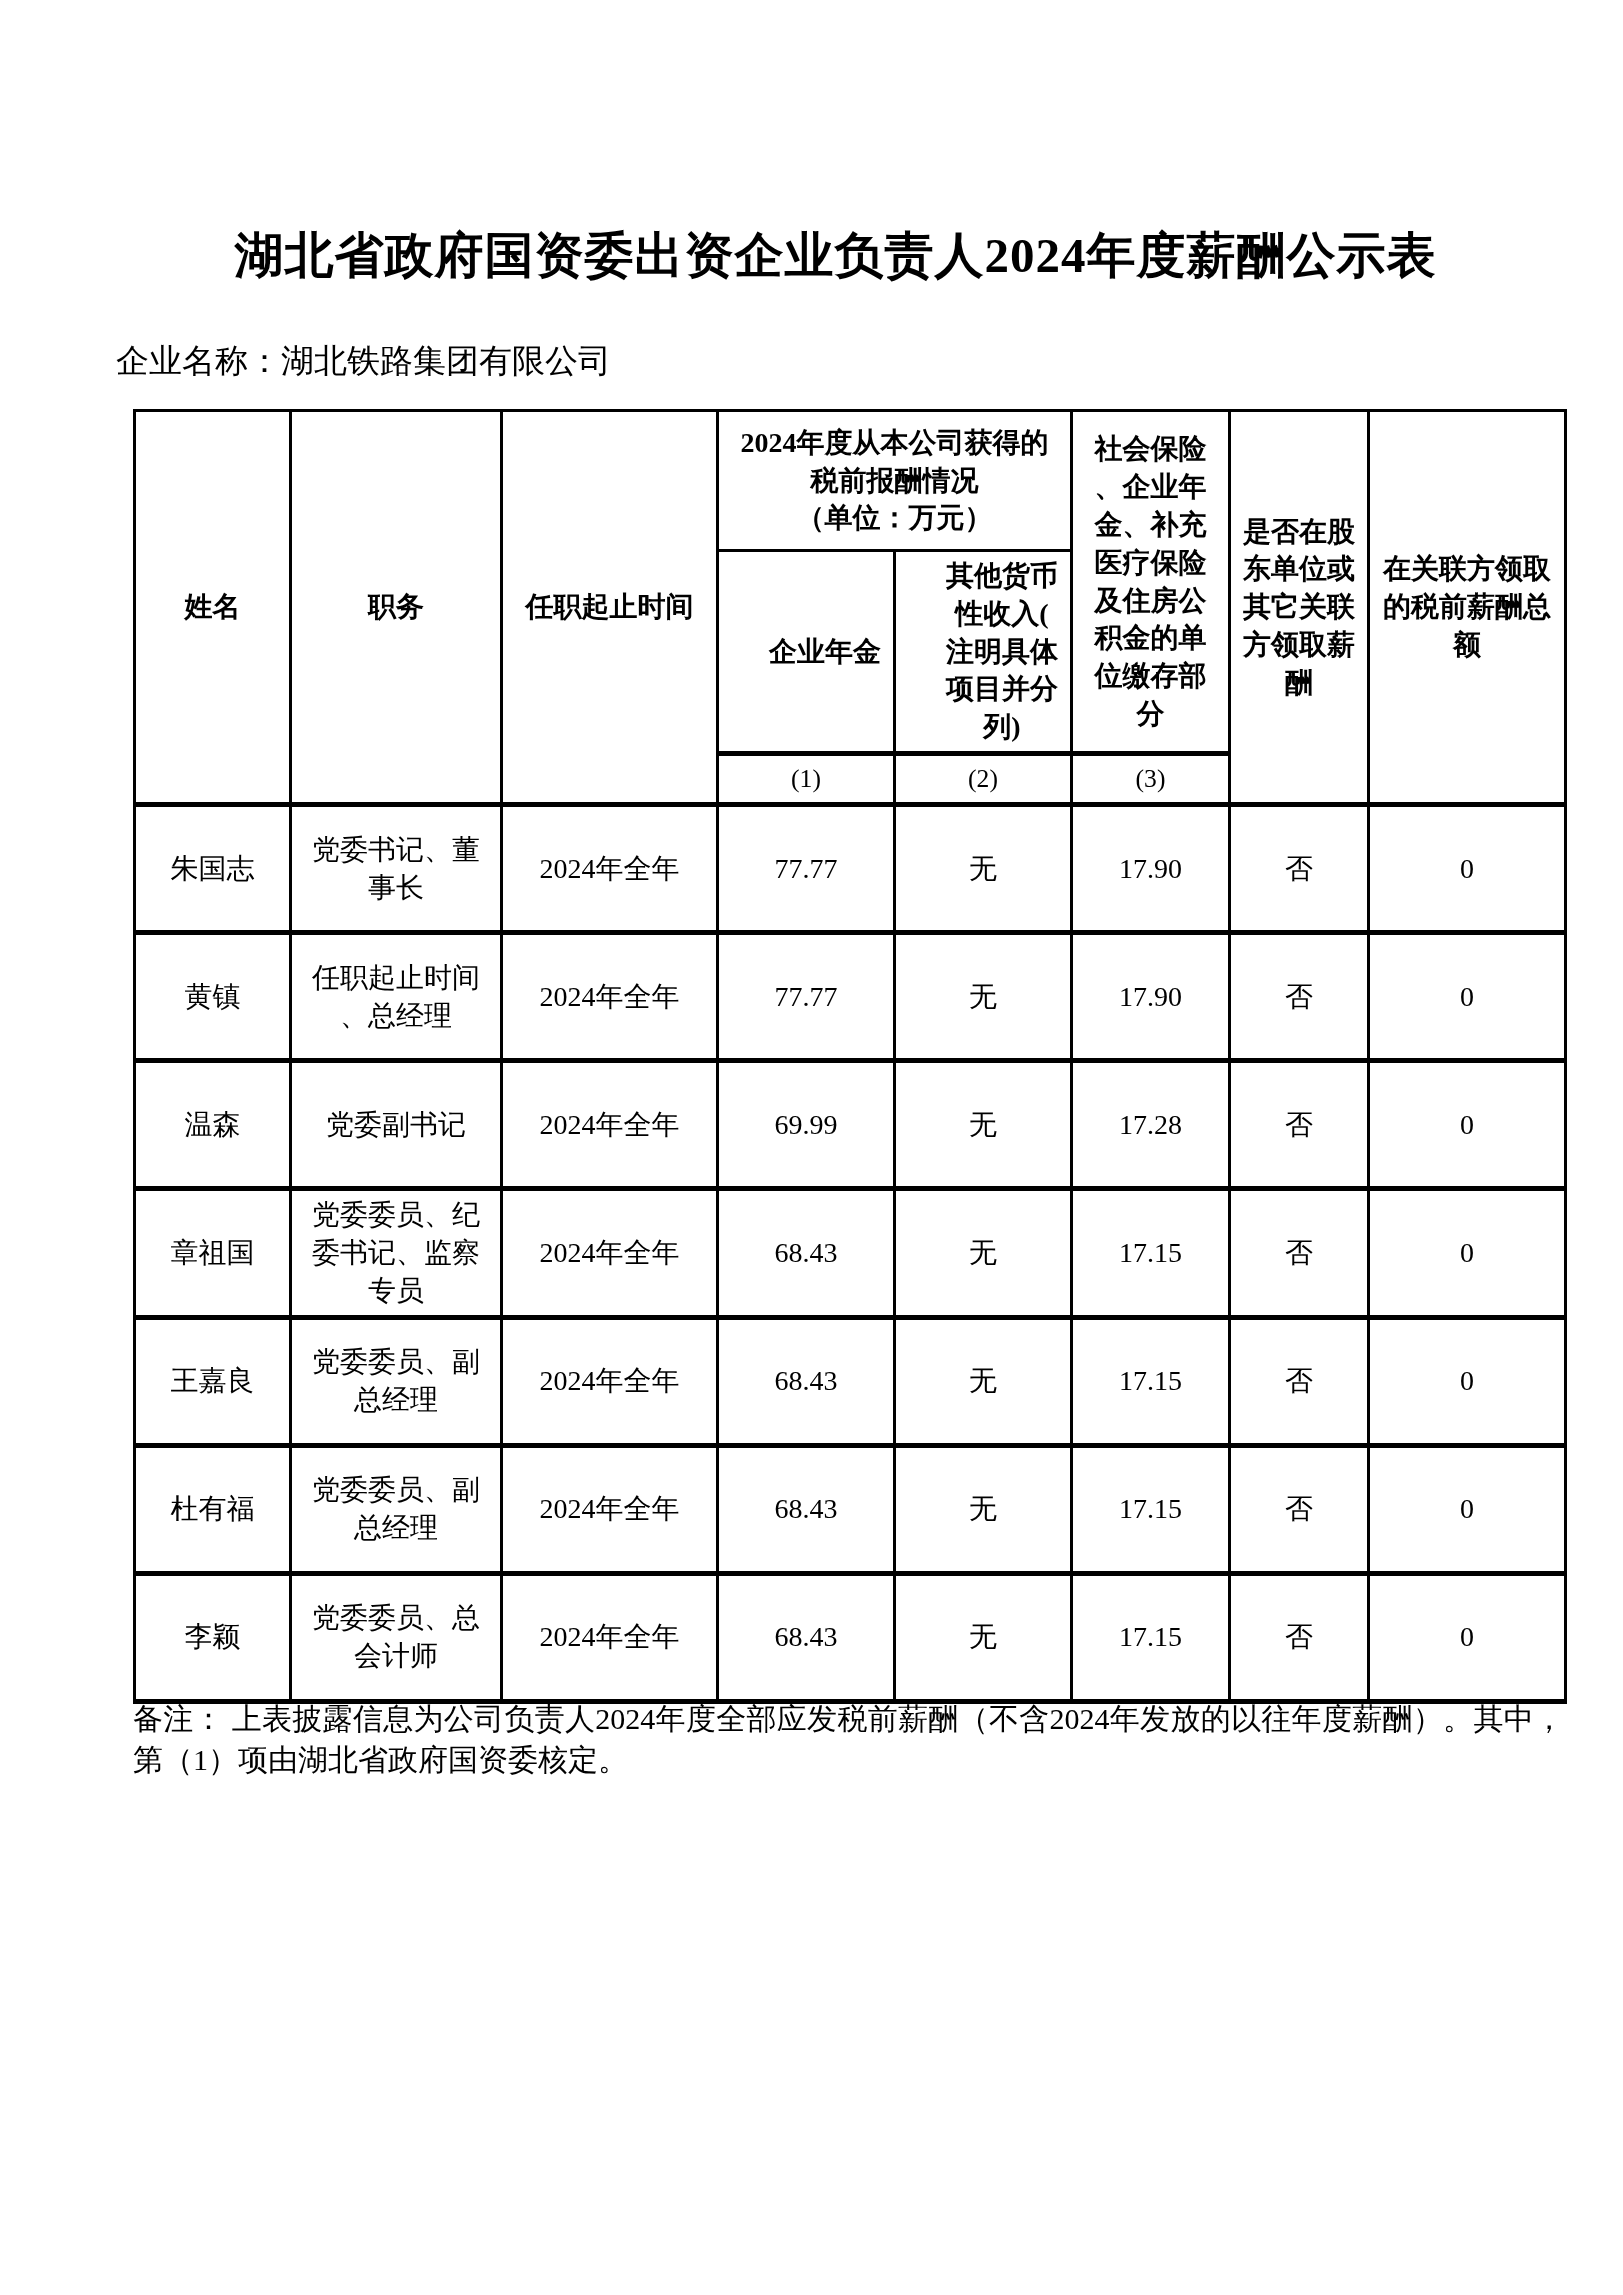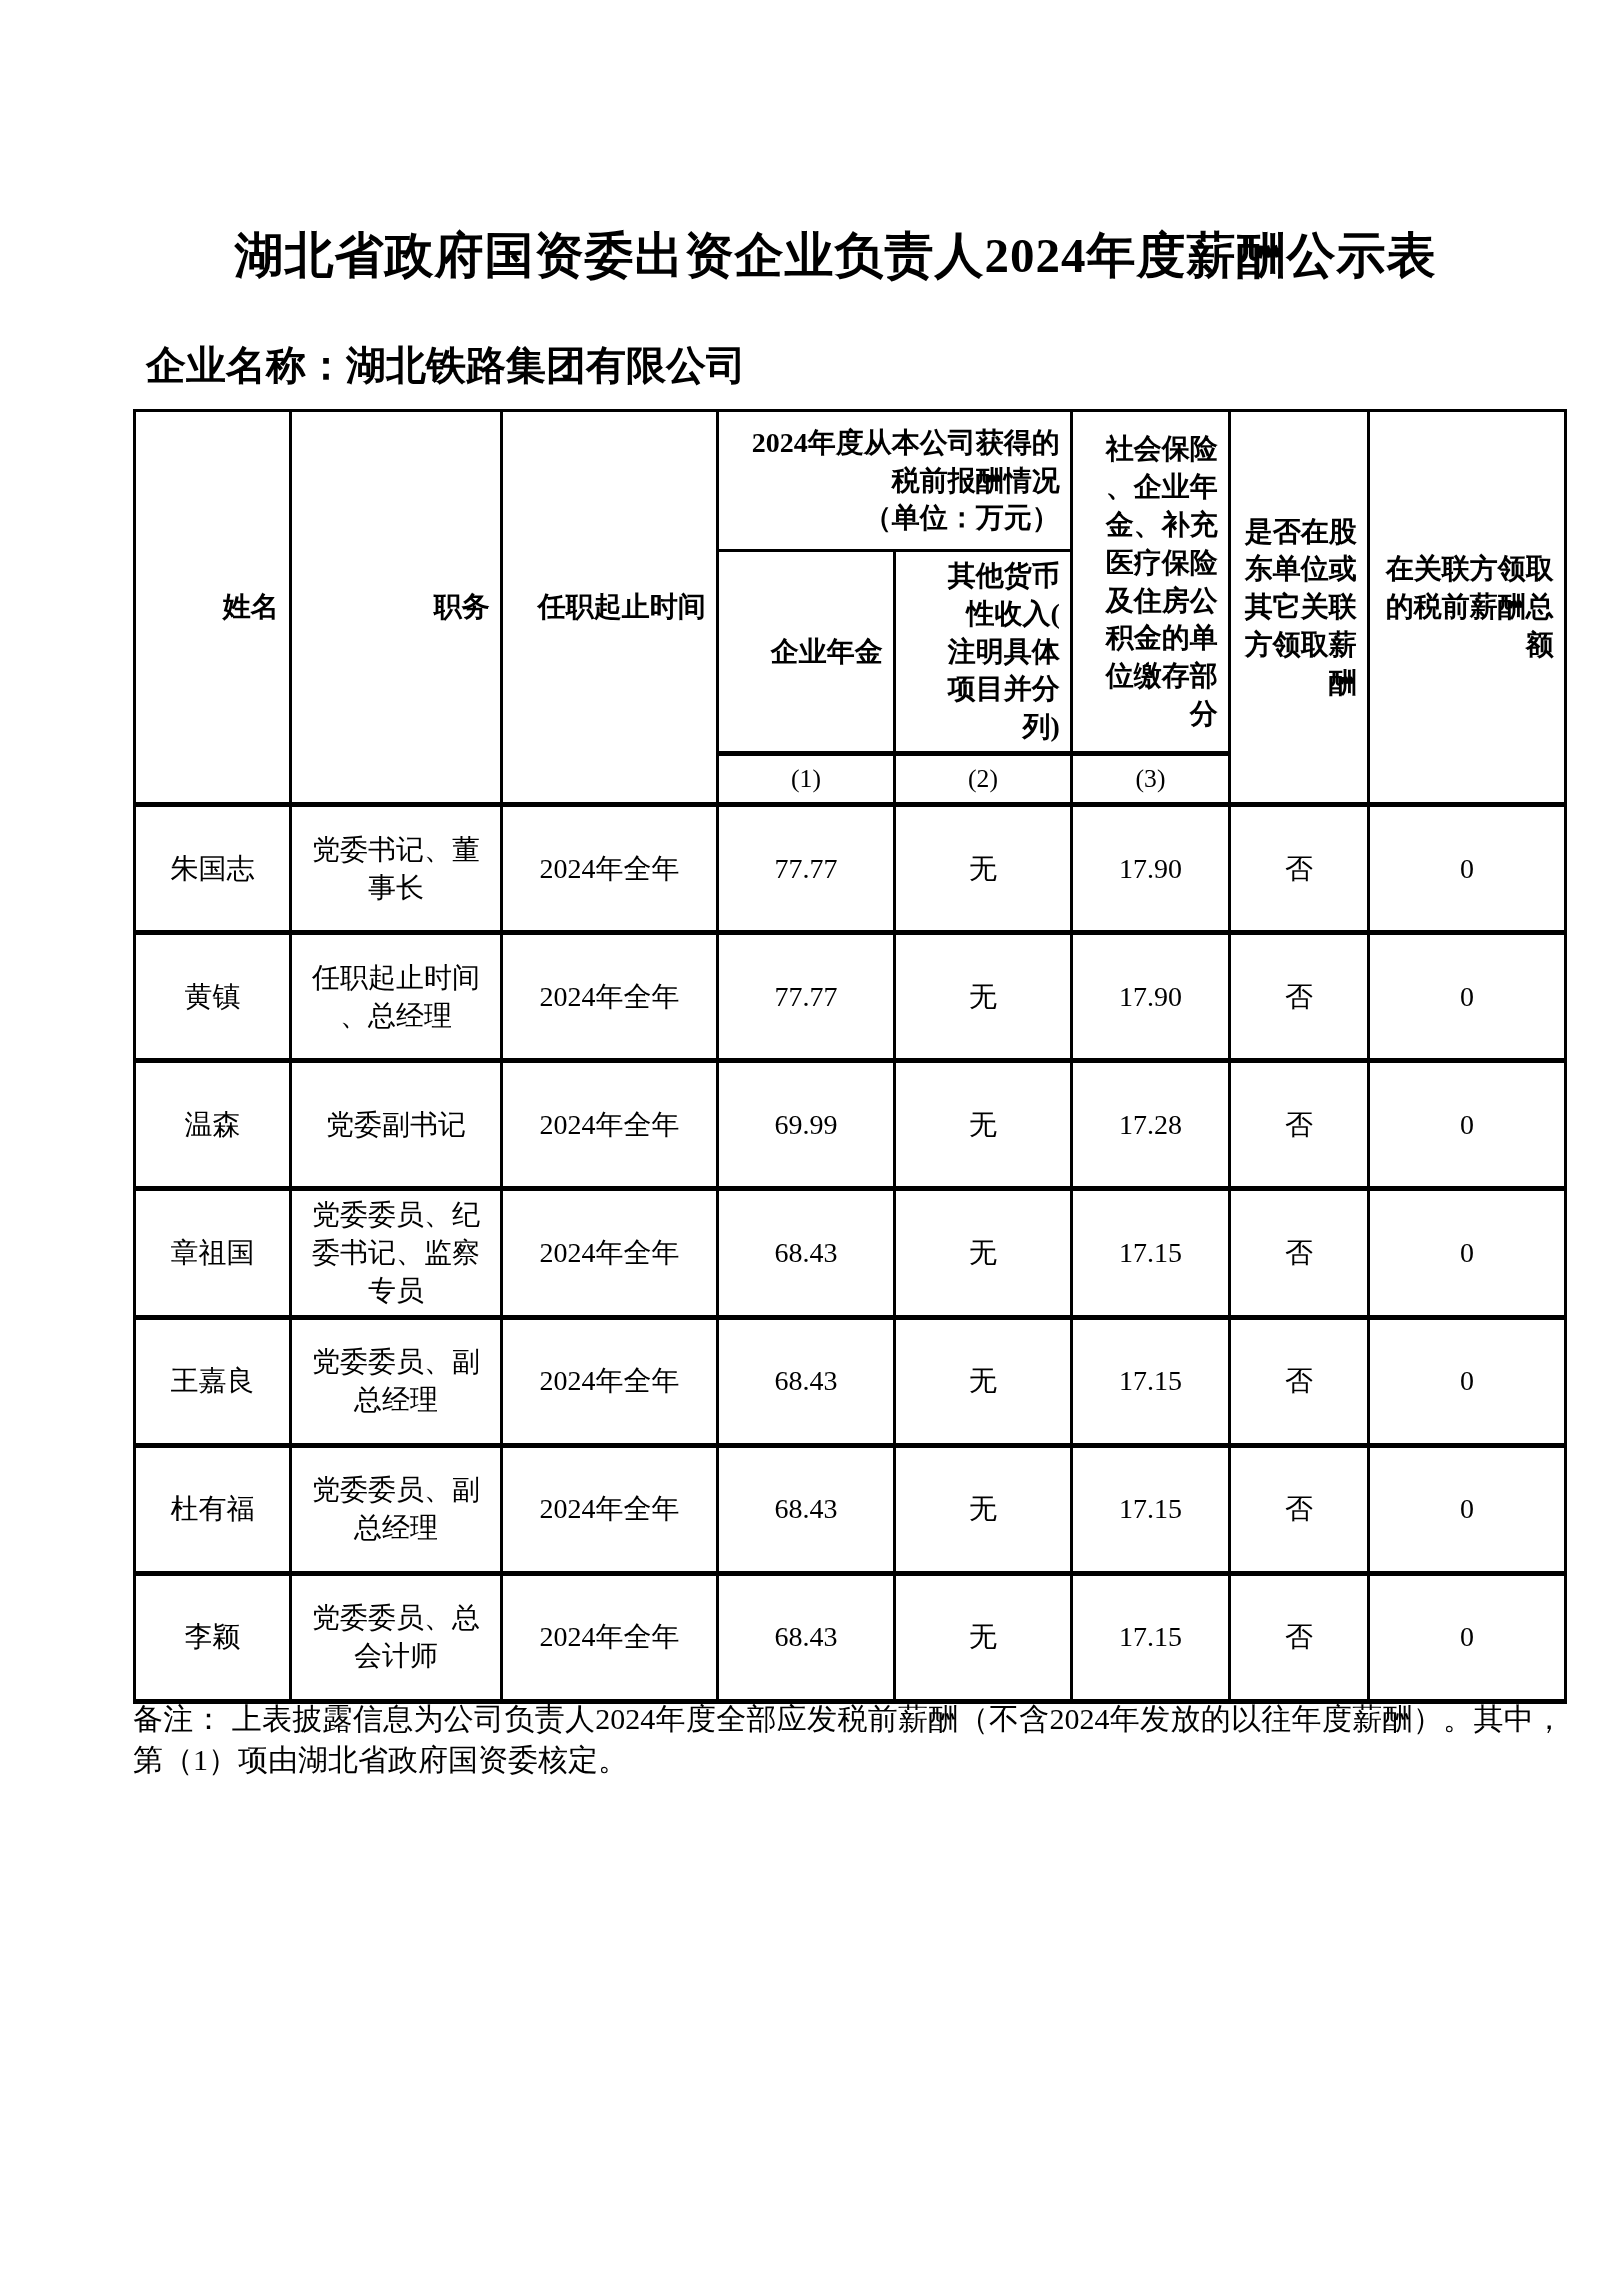--- a/index.html
+++ b/index.html
@@ -24,23 +24,23 @@
     width: 1623px;
     text-align: center;
     font-size: 49px;
     font-weight: bold;
     line-height: 1.25;
     letter-spacing: 1px;
   }
   #company-line {
     position: absolute;
     top: 342px;
-    left: 122px;
-    font-size: 40px;
-    font-weight: bold;
+    left: 92px;
+    font-size: 33px;
+    font-weight: normal;
     line-height: 1.2;
   }
   #table-wrap {
     position: absolute;
     top: 409px;
     left: 109px;
     width: 1431px;
   }
   table.salary {
     border-collapse: collapse;
@@ -54,21 +54,20 @@
     vertical-align: middle;
     padding: 5.1px 10.2px;
     font-size: 28px;
     line-height: 1.35;
     word-break: break-all;
     line-break: anywhere;
     overflow: hidden;
   }
   table.salary th {
     font-weight: bold;
-    text-align: right;
   }
   
   th.comp-group {
     white-space: pre-line;
     border-bottom: 2.6px solid #000;
     padding: 5.1px 15.3px;
   }
   tr.subhead th { border-top: 2.6px solid #000; padding-left: 48px; }
   
   tr.numrow td { border-top: 5.1px solid #000; font-weight: normal; font-size: 25.6px; }

